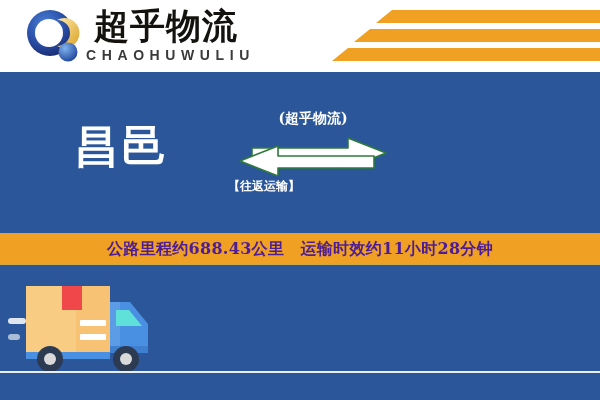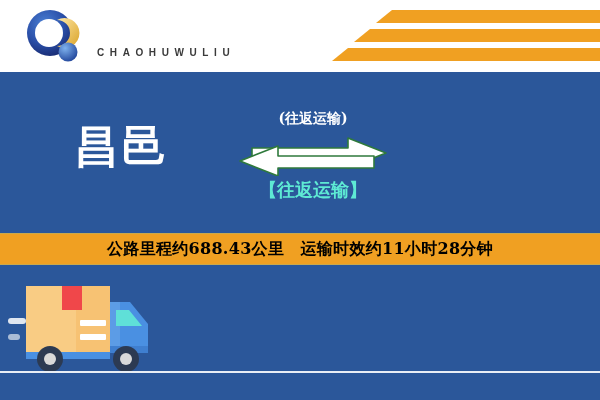--- a/index.html
+++ b/index.html
@@ -36,23 +36,23 @@
     font-family: "DejaVu Serif", "Liberation Serif", serif;
     font-size: 35px;
     font-weight: 700;
     color: #14120f;
     letter-spacing: 1px;
     line-height: 40px;
     white-space: nowrap;
   }
   #brand-en {
     position: absolute;
-    left: 97px; top: 47px;
+    left: 86px; top: 47px;
     font-family: "Liberation Sans", "DejaVu Sans", sans-serif;
-    font-size: 10px;
+    font-size: 14px;
     font-weight: 700;
     color: #3a3a3a;
     letter-spacing: 5.6px;
     white-space: nowrap;
   }
   .stripe {
     position: absolute;
     height: 13px;
     background: #F0A022;
     right: 0;
@@ -113,46 +113,45 @@
     white-space: nowrap;
   }
   #arrow-svg {
     position: absolute;
     left: 8px; top: 22px;
   }
   #label-roundtrip {
     position: absolute;
     left: 0; top: 68px;
     width: 170px;
-    text-align: center;
-    font-family: "DejaVu Serif", "Liberation Serif", serif;
-    font-size: 18px;
-    font-weight: 700;
-    color: #5eead4;
+    font-family: "DejaVu Serif", "Liberation Serif", serif;
+    font-size: 12px;
+    font-weight: 700;
+    color: #ffffff;
     white-space: nowrap;
   }
 
   
   #info-bar {
     position: absolute;
     left: 0; top: 161px;
     width: 600px; height: 32px;
     background: #F0A022;
     border-top: 1px solid #caa94c;
     border-bottom: 1px solid #caa94c;
     box-sizing: border-box;
     display: flex;
     align-items: center;
     justify-content: center;
   }
   #info-text {
     font-family: "DejaVu Serif", "Liberation Serif", serif;
     font-size: 16px;
     font-weight: 700;
-    color: #000000;
+    color: #4c1d95;
     letter-spacing: 0.3px;
     white-space: nowrap;
   }
 
   
   #districts {
     position: absolute;
     left: 162px; top: 203px;
     width: 428px;
     font-family: "DejaVu Serif", "Liberation Serif", serif;
@@ -199,35 +198,36 @@
             <stop offset="100%" stop-color="#1b3f96"></stop>
           </radialGradient>
         </defs>
         <circle cx="26" cy="25" r="23" fill="url(#gmain)"></circle>
         <circle cx="25" cy="25" r="14" fill="#ffffff"></circle>
         <path d="M33 12 A15 15 0 1 1 33 38 A12.5 12.5 0 1 0 33 12 Z" fill="url(#gmoon)"></path>
         <circle cx="44" cy="44" r="9.5" fill="url(#gdot)"></circle>
       </svg>
     </div>
 
+    <div id="brand-cn">超乎物流</div>
     <div id="brand-en">CHAOHUWULIU</div>
 
     <div class="stripe" id="stripe-1"></div>
     <div class="stripe" id="stripe-2"></div>
     <div class="stripe" id="stripe-3"></div>
   </div>
 
   <div id="body-blue">
 
     <div id="hero">
 
       <div class="city" id="city-origin">昌邑</div>
 
       <div id="arrow-block">
-        <div id="label-direct">(往返运输)</div>
+        <div id="label-direct">(超乎物流)</div>
 
         <div id="arrow-svg">
           <svg width="154" height="44" viewBox="0 0 154 44">
 
             <path d="M16 24 L16 16 L112 16 L112 6 L150 21 L112 36 L112 26 L16 26 Z" fill="#ffffff" stroke="#2f7a3c" stroke-width="1.6" stroke-linejoin="round"></path>
 
             <path d="M138 28 L138 36 L42 36 L42 44 L4 29 L42 14 L42 24 L138 24 Z" fill="#ffffff" stroke="#2f7a3c" stroke-width="1.6" stroke-linejoin="round"></path>
           </svg>
         </div>
 

